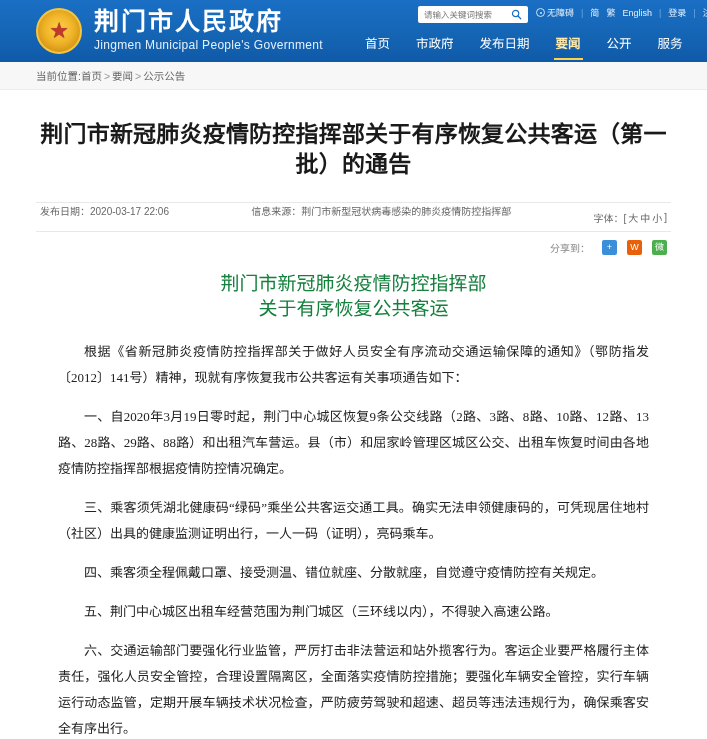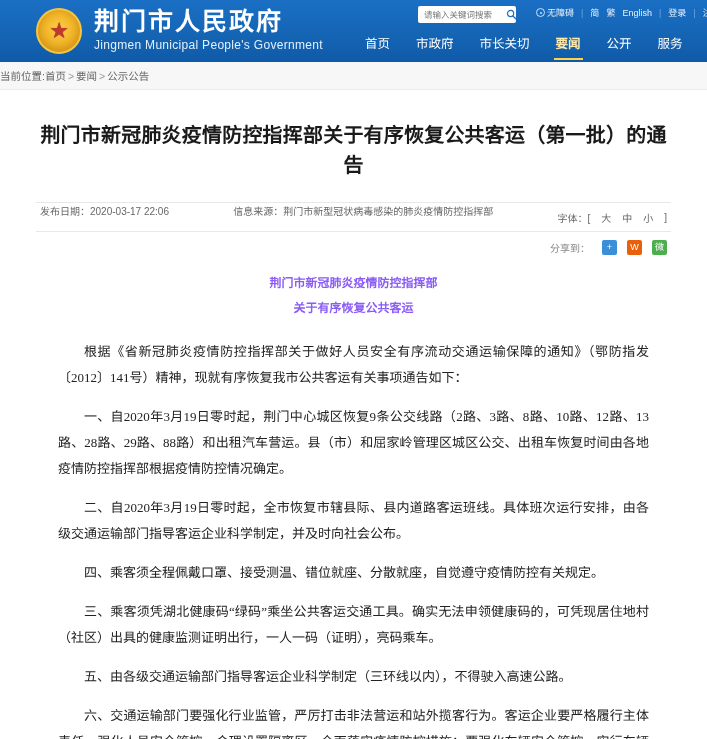--- a/index.html
+++ b/index.html
@@ -51,21 +51,21 @@
     letter-spacing: 0.3px;
     line-height: 14px;
     margin-top: 2px;
     color: #e4f0fb;
   }
 
   
   .search-wrap {
     position: absolute;
     left: 418px; top: 6px;
-    width: 98px; height: 17px;
+    width: 110px; height: 17px;
     background: #ffffff;
     border-radius: 2px;
     display: flex; align-items: center;
   }
   .search-input {
     border: none; outline: none;
     background: transparent;
     font-size: 8.5px;
     color: #9a9a9a;
     width: 88px;
@@ -142,55 +142,56 @@
   }
 
   
   .breadcrumb-bar {
     width: 707px;
     height: 28px;
     background: #f7f7f7;
     border-bottom: 1px solid #ececec;
     display: flex;
     align-items: center;
+    padding-left: 36px;
     font-size: 10.5px;
     color: #666666;
   }
   .breadcrumb-bar a { color: #666; text-decoration: none; }
   .breadcrumb-bar .sep { margin: 0 2px; color: #999; }
 
   
   .content {
     position: relative;
     width: 707px;
     padding: 0 36px;
   }
   .article-title {
     margin: 30px 0 0 0;
     text-align: center;
-    font-size: 20px;
+    font-size: 23px;
     font-weight: bold;
     color: #1a1a1a;
     font-family: "Liberation Serif", "DejaVu Serif", serif;
     letter-spacing: 0.2px;
     line-height: 30px;
   }
   .meta {
     margin-top: 22px;
     border-top: 1px solid #e8e8e8;
     border-bottom: 1px solid #e8e8e8;
     height: 30px;
     display: flex;
     justify-content: space-between;
     font-size: 10px;
     color: #666666;
     padding: 0 4px;
   }
   .meta .m-item { white-space: nowrap; }
-  .meta .fs { display: flex; align-items: center; gap: 11px; }
+  .meta .fs { display: flex; align-items: center; gap: 2px; }
   .meta .fs a { color: #666; text-decoration: none; cursor: pointer; }
 
   .share-row {
     display: flex;
     justify-content: flex-end;
     align-items: center;
     gap: 10px;
     margin-top: 8px;
     padding-right: 4px;
   }
@@ -205,24 +206,24 @@
     text-align: center;
     cursor: pointer;
   }
   .share-ico.s1 { background: #3a8fd8; }
   .share-ico.s2 { background: #e9600b; }
   .share-ico.s3 { background: #4cae4c; }
 
   .doc-head {
     margin-top: 16px;
     text-align: center;
-    font-size: 12px;
-    color: #8b5cf6;
+    font-size: 19px;
+    color: #15803d;
     line-height: 25px;
-    font-weight: bold;
+    font-weight: normal;
   }
   .doc-head div { font-family: "Liberation Serif", "DejaVu Serif", serif; }
 
   .body-text {
     margin-top: 18px;
     font-size: 13px;
     line-height: 26px;
     color: #222222;
     font-family: "Liberation Serif", "DejaVu Serif", serif;
     padding: 0 22px;
@@ -265,21 +266,21 @@
     <a>English</a>
     <span class="bar">|</span>
     <a>登录</a>
     <span class="bar">|</span>
     <a>注册</a>
   </div>
 
   <div class="nav">
     <div class="nav-item">首页</div>
     <div class="nav-item">市政府</div>
-    <div class="nav-item">市长关切</div>
+    <div class="nav-item">发布日期</div>
     <div class="nav-item active">要闻</div>
     <div class="nav-item">公开</div>
     <div class="nav-item">服务</div>
     <div class="nav-item">互动</div>
 
   </div>
 </div>
 
 <div class="breadcrumb-bar">
   <span>当前位置:</span>
@@ -314,20 +315,19 @@
   </div>
 
   <div class="doc-head">
     <div>荆门市新冠肺炎疫情防控指挥部</div>
     <div>关于有序恢复公共客运</div>
   </div>
 
   <div class="body-text">
     <p>根据《省新冠肺炎疫情防控指挥部关于做好人员安全有序流动交通运输保障的通知》（鄂防指发〔2012〕141号）精神，现就有序恢复我市公共客运有关事项通告如下：</p>
     <p>一、自2020年3月19日零时起，荆门中心城区恢复9条公交线路（2路、3路、8路、10路、12路、13路、28路、29路、88路）和出租汽车营运。县（市）和屈家岭管理区城区公交、出租车恢复时间由各地疫情防控指挥部根据疫情防控情况确定。</p>
-    <p>二、自2020年3月19日零时起，全市恢复市辖县际、县内道路客运班线。具体班次运行安排，由各级交通运输部门指导客运企业科学制定，并及时向社会公布。</p>
+    <p>三、乘客须凭湖北健康码“绿码”乘坐公共客运交通工具。确实无法申领健康码的，可凭现居住地村（社区）出具的健康监测证明出行，一人一码（证明），亮码乘车。</p>
     <p>四、乘客须全程佩戴口罩、接受测温、错位就座、分散就座，自觉遵守疫情防控有关规定。</p>
-    <p>三、乘客须凭湖北健康码“绿码”乘坐公共客运交通工具。确实无法申领健康码的，可凭现居住地村（社区）出具的健康监测证明出行，一人一码（证明），亮码乘车。</p>
-    <p>五、由各级交通运输部门指导客运企业科学制定（三环线以内），不得驶入高速公路。</p>
+    <p>五、荆门中心城区出租车经营范围为荆门城区（三环线以内），不得驶入高速公路。</p>
     <p>六、交通运输部门要强化行业监管，严厉打击非法营运和站外揽客行为。客运企业要严格履行主体责任，强化人员安全管控，合理设置隔离区，全面落实疫情防控措施；要强化车辆安全管控，实行车辆运行动态监管，定期开展车辆技术状况检查，严防疲劳驾驶和超速、超员等违法违规行为，确保乘客安全有序出行。</p>
   </div>
 
 </div>
 
 </body></html>

